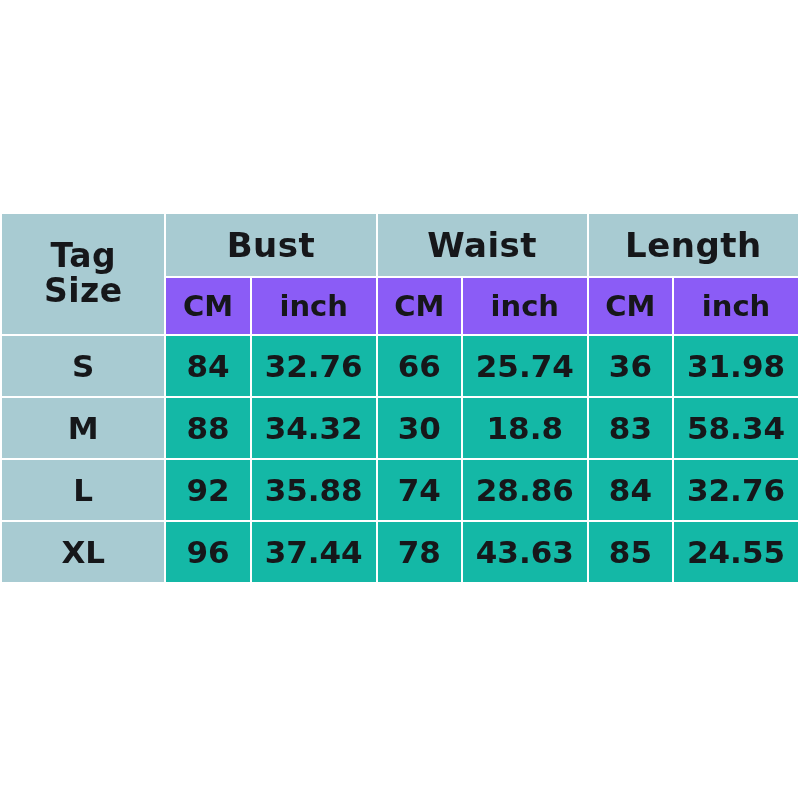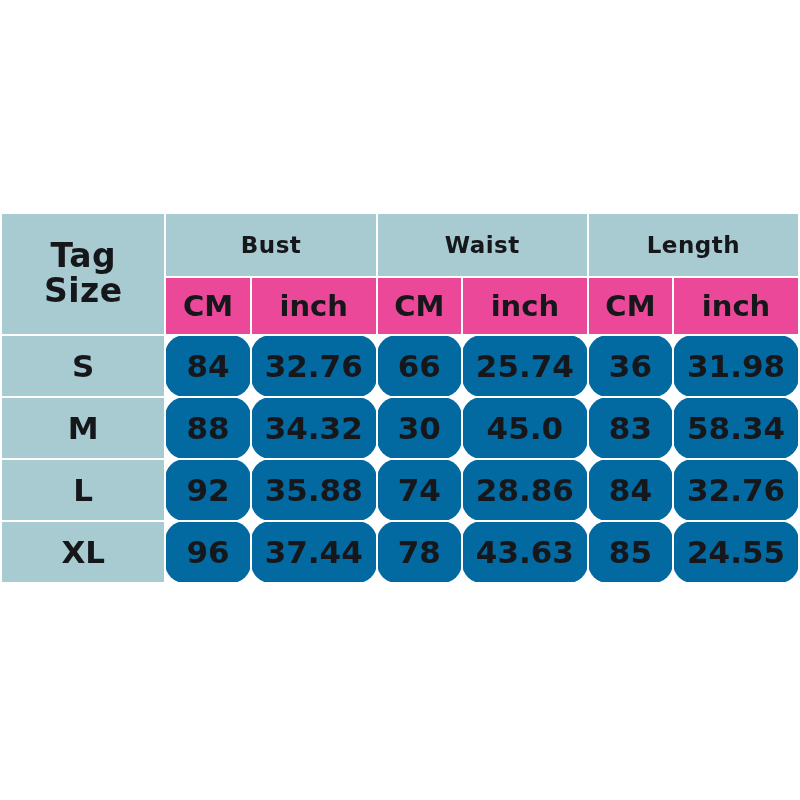--- a/index.html
+++ b/index.html
@@ -36,40 +36,39 @@
     text-align: center;
     vertical-align: middle;
     color: #16171a;
     font-weight: bold;
     padding: 0;
   }
   .c-head {
     background: #a8cbd2;
   }
   .c-sub {
-    background: #ec4899;
+    background: #8b5cf6;
   }
   .c-size {
     background: #a8cbd2;
   }
   .c-val {
-    background: #0369a1;
-    border-radius: 20px;
+    background: #14b8a6;
   }
   .tag-cell {
     background: #a8cbd2;
     font-size: 33px;
     line-height: 1.05;
     letter-spacing: 0.5px;
   }
   .tag-cell .l1, .tag-cell .l2 {
     display: block;
   }
   .grp-head {
-    font-size: 23px;
+    font-size: 34px;
     letter-spacing: 0.5px;
     height: 62px;
   }
   .sub-head {
     font-size: 29px;
     height: 56px;
   }
   .row-cell {
     font-size: 31px;
     height: 60px;
@@ -123,21 +122,21 @@
           <td class="c-val row-cell">25.74</td>
           <td class="c-val row-cell">36</td>
           <td class="c-val row-cell">31.98</td>
         </tr>
 
         <tr>
           <td class="c-size row-cell size-cell">M</td>
           <td class="c-val row-cell">88</td>
           <td class="c-val row-cell">34.32</td>
           <td class="c-val row-cell">30</td>
-          <td class="c-val row-cell">45.0</td>
+          <td class="c-val row-cell">18.8</td>
           <td class="c-val row-cell">83</td>
           <td class="c-val row-cell">58.34</td>
         </tr>
 
         <tr>
           <td class="c-size row-cell size-cell">L</td>
           <td class="c-val row-cell">92</td>
           <td class="c-val row-cell">35.88</td>
           <td class="c-val row-cell">74</td>
           <td class="c-val row-cell">28.86</td>

